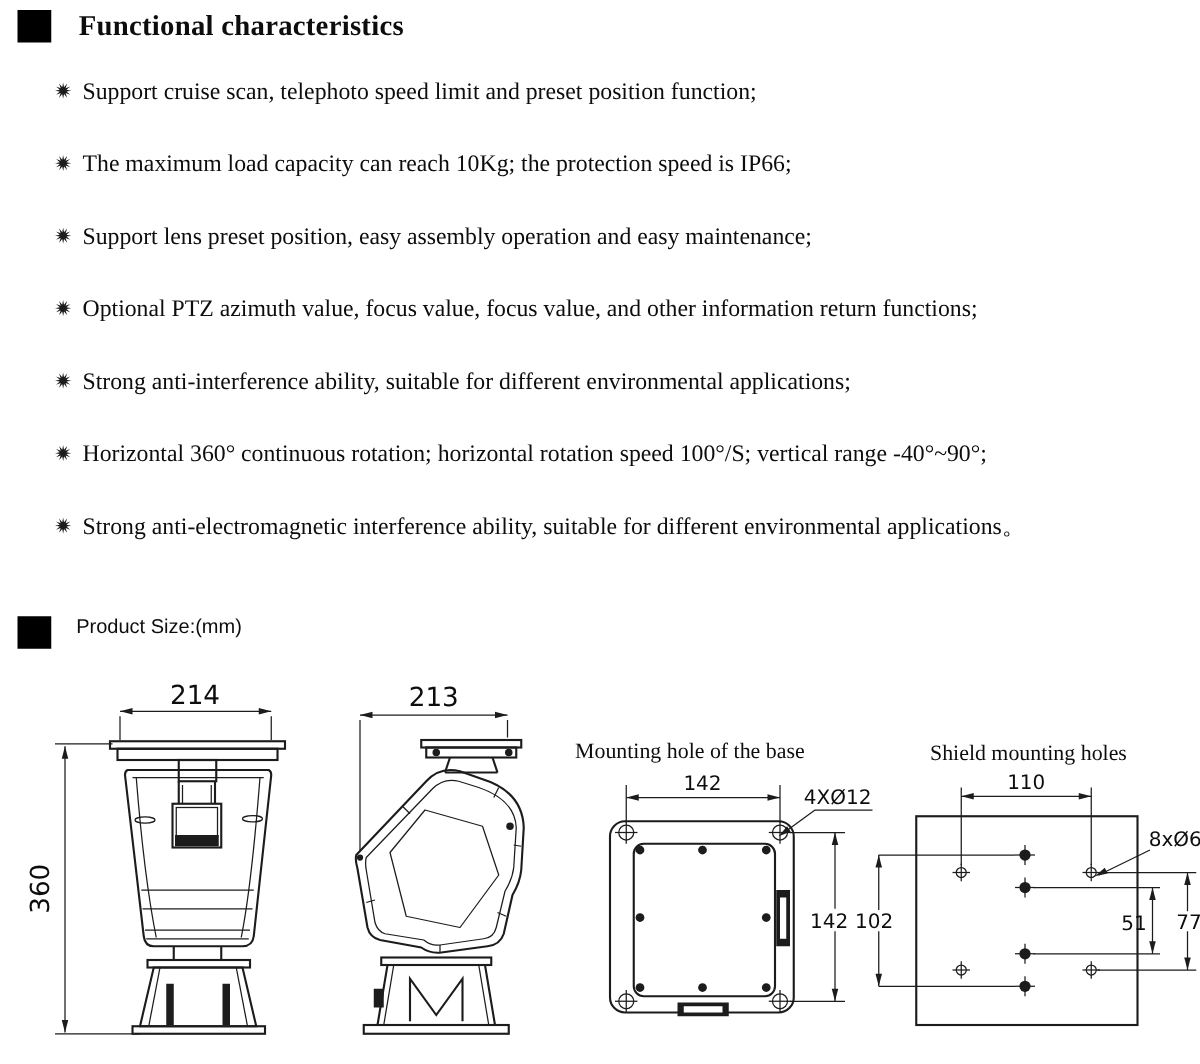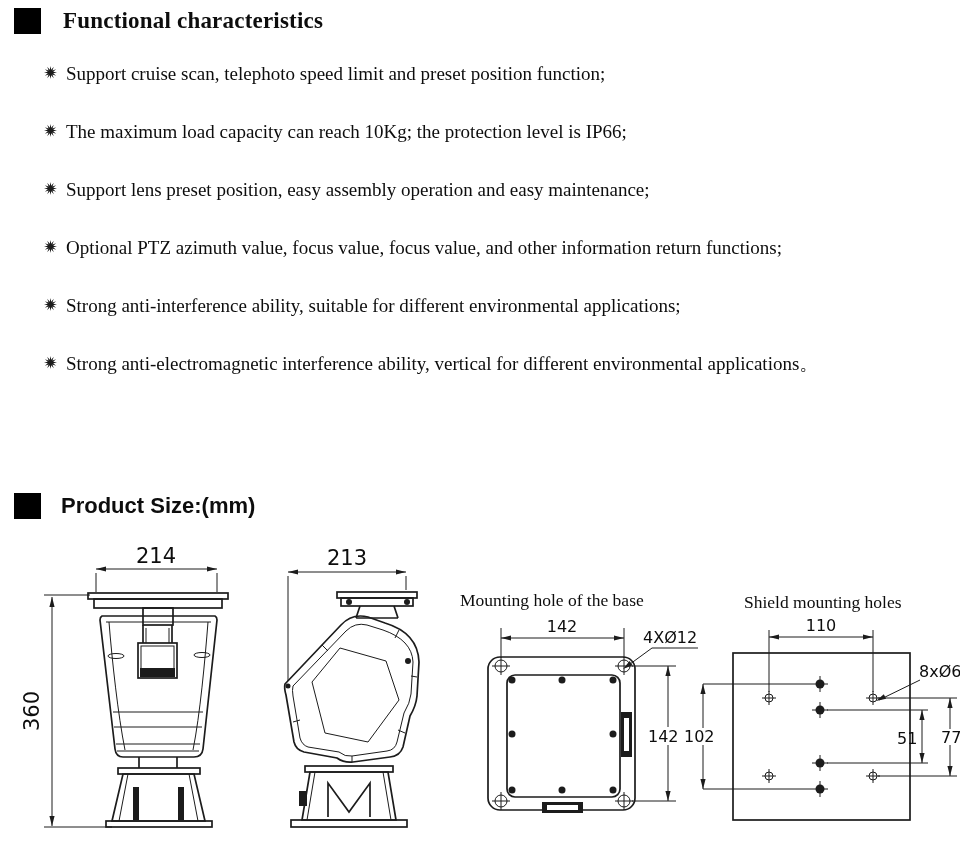--- a/index.html
+++ b/index.html
@@ -6,21 +6,21 @@
   body{
     width:960px;height:851px;position:relative;overflow:hidden;
     background:#ffffff;color:#0d0d0d;
     font-family:"Liberation Serif","DejaVu Serif",serif;
   }
   .sec-header{position:absolute;display:flex;}
   .sq{width:27px;height:26px;background:#000;flex:0 0 auto;}
   .h-func{left:14px;top:8px;gap:22px;}
   .h-func .t{font-size:23px;font-weight:bold;letter-spacing:.2px;}
   .h-size{left:14px;top:493px;gap:20px;}
-  .h-size .t{font-family:"Liberation Sans","DejaVu Sans",sans-serif;font-size:22px;font-weight:bold;}
+  .h-size .t{font-family:"Liberation Sans","DejaVu Sans",sans-serif;font-size:16px;font-weight:normal;}
   ul.features{position:absolute;left:44px;top:62px;margin:0;padding:0;list-style:none;width:900px;}
   ul.features li{display:flex;gap:9px;margin:0 0 35px 0;font-size:19px;line-height:23px;}
   ul.features svg.star{margin-top:4px;flex:0 0 auto;}
   svg#drawings{position:absolute;left:0;top:540px;}
   svg text{fill:#0d0d0d;}
   .dim{font-family:"DejaVu Sans","Liberation Sans",sans-serif;font-size:16px;}
   .dim-lg{font-family:"DejaVu Sans","Liberation Sans",sans-serif;font-size:21px;}
   .dtitle{font-family:"Liberation Serif","DejaVu Serif",serif;font-size:17.5px;}
   .ln{stroke:#1c1c1c;stroke-width:1.7;fill:none;}
   .lt{stroke:#1c1c1c;stroke-width:1;fill:none;}
@@ -39,21 +39,21 @@
   <li>
     <svg class="star" width="13" height="13" viewBox="0 0 14 14">
         <polygon class="fl" points="14,7 9.9,7.78 13.06,10.5 9.12,9.12 10.5,13.06 7.78,9.9 7,14 6.22,9.9 3.5,13.06 4.88,9.12 0.94,10.5 4.1,7.78 0,7 4.1,6.22 0.94,3.5 4.88,4.88 3.5,0.94 6.22,4.1 7,0 7.78,4.1 10.5,0.94 9.12,4.88 13.06,3.5 9.9,6.22"></polygon>
       </svg>
     <span>Support cruise scan, telephoto speed limit and preset position function;</span>
   </li>
   <li>
     <svg class="star" width="13" height="13" viewBox="0 0 14 14">
         <polygon class="fl" points="14,7 9.9,7.78 13.06,10.5 9.12,9.12 10.5,13.06 7.78,9.9 7,14 6.22,9.9 3.5,13.06 4.88,9.12 0.94,10.5 4.1,7.78 0,7 4.1,6.22 0.94,3.5 4.88,4.88 3.5,0.94 6.22,4.1 7,0 7.78,4.1 10.5,0.94 9.12,4.88 13.06,3.5 9.9,6.22"></polygon>
       </svg>
-    <span>The maximum load capacity can reach 10Kg; the protection level is IP66;</span>
+    <span>The maximum load capacity can reach 10Kg; the protection speed is IP66;</span>
   </li>
   <li>
     <svg class="star" width="13" height="13" viewBox="0 0 14 14">
         <polygon class="fl" points="14,7 9.9,7.78 13.06,10.5 9.12,9.12 10.5,13.06 7.78,9.9 7,14 6.22,9.9 3.5,13.06 4.88,9.12 0.94,10.5 4.1,7.78 0,7 4.1,6.22 0.94,3.5 4.88,4.88 3.5,0.94 6.22,4.1 7,0 7.78,4.1 10.5,0.94 9.12,4.88 13.06,3.5 9.9,6.22"></polygon>
       </svg>
     <span>Support lens preset position, easy assembly operation and easy maintenance;</span>
   </li>
   <li>
     <svg class="star" width="13" height="13" viewBox="0 0 14 14">
         <polygon class="fl" points="14,7 9.9,7.78 13.06,10.5 9.12,9.12 10.5,13.06 7.78,9.9 7,14 6.22,9.9 3.5,13.06 4.88,9.12 0.94,10.5 4.1,7.78 0,7 4.1,6.22 0.94,3.5 4.88,4.88 3.5,0.94 6.22,4.1 7,0 7.78,4.1 10.5,0.94 9.12,4.88 13.06,3.5 9.9,6.22"></polygon>
@@ -63,21 +63,27 @@
   <li>
     <svg class="star" width="13" height="13" viewBox="0 0 14 14">
         <polygon class="fl" points="14,7 9.9,7.78 13.06,10.5 9.12,9.12 10.5,13.06 7.78,9.9 7,14 6.22,9.9 3.5,13.06 4.88,9.12 0.94,10.5 4.1,7.78 0,7 4.1,6.22 0.94,3.5 4.88,4.88 3.5,0.94 6.22,4.1 7,0 7.78,4.1 10.5,0.94 9.12,4.88 13.06,3.5 9.9,6.22"></polygon>
       </svg>
     <span>Strong anti-interference ability, suitable for different environmental applications;</span>
   </li>
   <li>
     <svg class="star" width="13" height="13" viewBox="0 0 14 14">
         <polygon class="fl" points="14,7 9.9,7.78 13.06,10.5 9.12,9.12 10.5,13.06 7.78,9.9 7,14 6.22,9.9 3.5,13.06 4.88,9.12 0.94,10.5 4.1,7.78 0,7 4.1,6.22 0.94,3.5 4.88,4.88 3.5,0.94 6.22,4.1 7,0 7.78,4.1 10.5,0.94 9.12,4.88 13.06,3.5 9.9,6.22"></polygon>
       </svg>
-    <span>Strong anti-electromagnetic interference ability, vertical for different environmental applications。</span>
+    <span>Horizontal 360° continuous rotation; horizontal rotation speed 100°/S; vertical range -40°~90°;</span>
+  </li>
+  <li>
+    <svg class="star" width="13" height="13" viewBox="0 0 14 14">
+        <polygon class="fl" points="14,7 9.9,7.78 13.06,10.5 9.12,9.12 10.5,13.06 7.78,9.9 7,14 6.22,9.9 3.5,13.06 4.88,9.12 0.94,10.5 4.1,7.78 0,7 4.1,6.22 0.94,3.5 4.88,4.88 3.5,0.94 6.22,4.1 7,0 7.78,4.1 10.5,0.94 9.12,4.88 13.06,3.5 9.9,6.22"></polygon>
+      </svg>
+    <span>Strong anti-electromagnetic interference ability, suitable for different environmental applications。</span>
   </li>
 </ul>
 
 <div class="sec-header h-size">
   <div class="sq"></div>
   <div class="t">Product Size:(mm)</div>
 </div>
 
 <svg id="drawings" width="960" height="311" viewBox="0 540 960 311" xmlns="http://www.w3.org/2000/svg">
 

